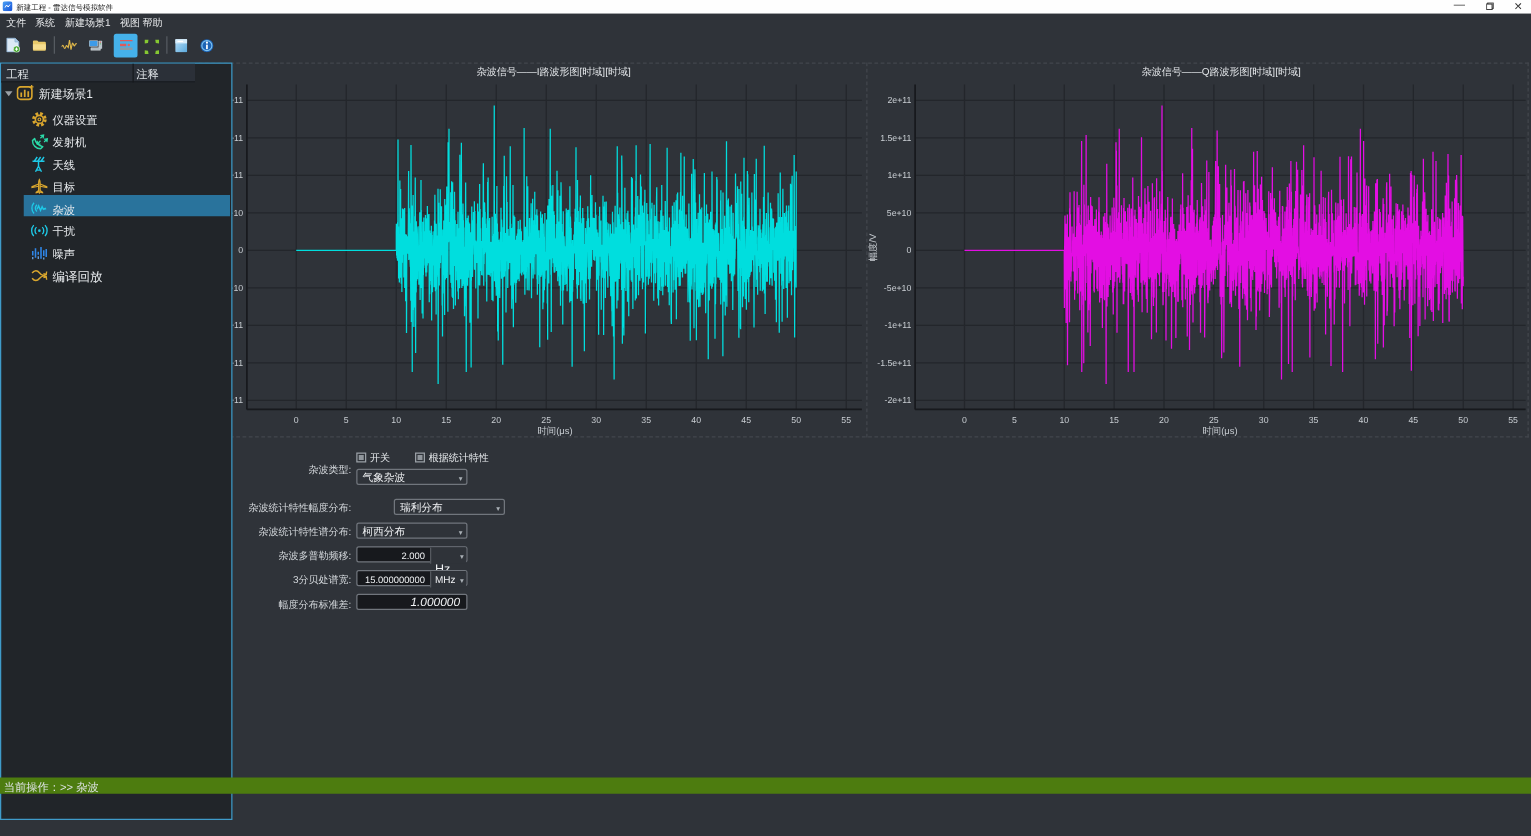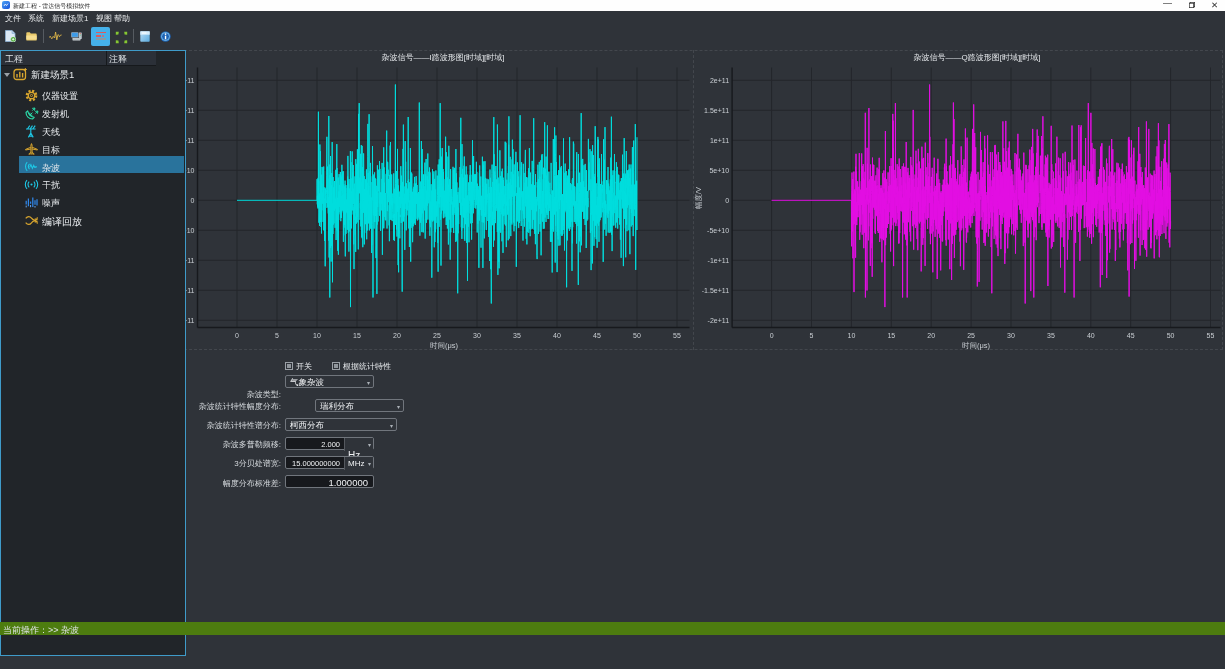--- a/index.html
+++ b/index.html
@@ -189,53 +189,53 @@
     <text x="396.8" y="288" text-anchor="middle" font-size="7" fill="#c9ced3">40</text>
     <text x="436.7" y="288" text-anchor="middle" font-size="7" fill="#c9ced3">45</text>
     <text x="476.6" y="288" text-anchor="middle" font-size="7" fill="#c9ced3">50</text>
     <text x="516.5" y="288" text-anchor="middle" font-size="7" fill="#c9ced3">55</text>
     <text x="282" y="297.5" text-anchor="middle" font-size="7.5" fill="#c9ced3">时间(μs)</text>
     <text x="7" y="148" text-anchor="middle" font-size="7.5" fill="#c9ced3" transform="rotate(-90 7 148)">幅度/V</text>
 </svg>
 
 <div style="position:absolute;left:285px;top:361px;font-size:8px;color:#e8ebee"><span style="display:inline-block;width:8px;height:8px;border:1px solid #9aa0a6;background:#2f3339;position:relative;vertical-align:-1px;margin-right:3px"><span style="position:absolute;left:1px;top:1px;width:4px;height:4px;background:#90969c"></span></span>开关</div>
 <div style="position:absolute;left:332px;top:361px;font-size:8px;color:#e8ebee"><span style="display:inline-block;width:8px;height:8px;border:1px solid #9aa0a6;background:#2f3339;position:relative;vertical-align:-1px;margin-right:3px"><span style="position:absolute;left:1px;top:1px;width:4px;height:4px;background:#90969c"></span></span>根据统计特性</div>
-<div style="position:absolute;right:944px;top:389px;font-size:8px;color:#d4d8dc;white-space:nowrap">杂波类型:</div>
+<div style="position:absolute;right:944px;top:370px;font-size:8px;color:#d4d8dc;white-space:nowrap">杂波类型:</div>
 <div style="position:absolute;left:285px;top:375.2px;width:89px;height:12.5px;background:#2f3339;border:1px solid #71767d;border-radius:2px;">
     <span style="position:absolute;left:4px;top:1.2px;font-size:8.5px;color:#f0f2f4">气象杂波</span>
     <span style="position:absolute;right:3px;top:2.5px;font-size:6px;color:#aab0b6">▾</span>
   </div>
 <div style="position:absolute;right:944px;top:401.2px;font-size:8px;color:#d4d8dc;white-space:nowrap">杂波统计特性幅度分布:</div>
 <div style="position:absolute;left:285px;top:399.0px;width:89px;height:12.5px;background:#2f3339;border:1px solid #71767d;border-radius:2px;margin-left:30px;">
     <span style="position:absolute;left:4px;top:1.2px;font-size:8.5px;color:#f0f2f4">瑞利分布</span>
     <span style="position:absolute;right:3px;top:2.5px;font-size:6px;color:#aab0b6">▾</span>
   </div>
 <div style="position:absolute;right:944px;top:420.2px;font-size:8px;color:#d4d8dc;white-space:nowrap">杂波统计特性谱分布:</div>
-<div style="position:absolute;left:285px;top:418.0px;width:112px;height:12.5px;background:#2f3339;border:1px solid #71767d;border-radius:2px;">
+<div style="position:absolute;left:285px;top:418.0px;width:89px;height:12.5px;background:#2f3339;border:1px solid #71767d;border-radius:2px;">
     <span style="position:absolute;left:4px;top:1.2px;font-size:8.5px;color:#f0f2f4">柯西分布</span>
     <span style="position:absolute;right:3px;top:2.5px;font-size:6px;color:#aab0b6">▾</span>
   </div>
 <div style="position:absolute;right:944px;top:439.2px;font-size:8px;color:#d4d8dc;white-space:nowrap">杂波多普勒频移:</div>
 <div style="position:absolute;left:285px;top:437.0px;width:89px;height:12.5px;background:#17191d;border:1px solid #71767d;border-radius:2px;">
     <span style="position:absolute;right:33px;top:2px;font-size:7.5px;color:#f0f2f4">2.000</span>
     <div style="position:absolute;right:0;top:0;width:29px;height:12.5px;background:#2f3339;border-left:1px solid #55595f">
       <span style="position:absolute;left:3px;top:12px;font-size:10px;color:#f0f2f4">Hz</span>
       <span style="position:absolute;right:2px;top:2.5px;font-size:6px;color:#aab0b6">▾</span>
     </div>
   </div>
 <div style="position:absolute;right:944px;top:458.4px;font-size:8px;color:#d4d8dc;white-space:nowrap">3分贝处谱宽:</div>
 <div style="position:absolute;left:285px;top:456.2px;width:89px;height:12.5px;background:#17191d;border:1px solid #71767d;border-radius:2px;text-decoration:underline;">
     <span style="position:absolute;right:33px;top:2px;font-size:7.5px;color:#f0f2f4">15.000000000</span>
     <div style="position:absolute;right:0;top:0;width:29px;height:12.5px;background:#2f3339;border-left:1px solid #55595f">
       <span style="position:absolute;left:3px;top:1.8px;font-size:8px;color:#f0f2f4">MHz</span>
       <span style="position:absolute;right:2px;top:2.5px;font-size:6px;color:#aab0b6">▾</span>
     </div>
   </div>
 <div style="position:absolute;right:944px;top:477.5px;font-size:8px;color:#d4d8dc;white-space:nowrap">幅度分布标准差:</div>
-<div style="position:absolute;left:285px;top:475.3px;width:89px;height:12.5px;background:#17191d;border:1px solid #71767d;border-radius:2px;">
+<div style="position:absolute;left:285px;top:475.3px;width:89px;height:12.5px;background:#17191d;border:1px solid #71767d;border-radius:2px;font-style:italic;">
     <span style="position:absolute;right:5px;top:0.8px;font-size:9.5px;color:#f0f2f4">1.000000</span>
   </div>
 
 <div style="position:absolute;left:0;top:50px;width:186px;height:605.5px;background:#212529;border:1px solid #3f9bc9">
   <div style="position:absolute;left:0;top:0;width:155px;height:15px;background:#2b3038;border-bottom:1px solid #16191c">
     <span style="position:absolute;left:4px;top:2px;font-size:9px;color:#dfe3e7">工程</span>
     <span style="position:absolute;left:108px;top:2px;font-size:9px;color:#dfe3e7">注释</span>
     <div style="position:absolute;left:105px;top:0;width:1px;height:15px;background:#16191c"></div>
   </div>
   <div style="position:absolute;left:3px;top:22px;width:0;height:0;border-left:3px solid transparent;border-right:3px solid transparent;border-top:4px solid #9aa0a6"></div>

